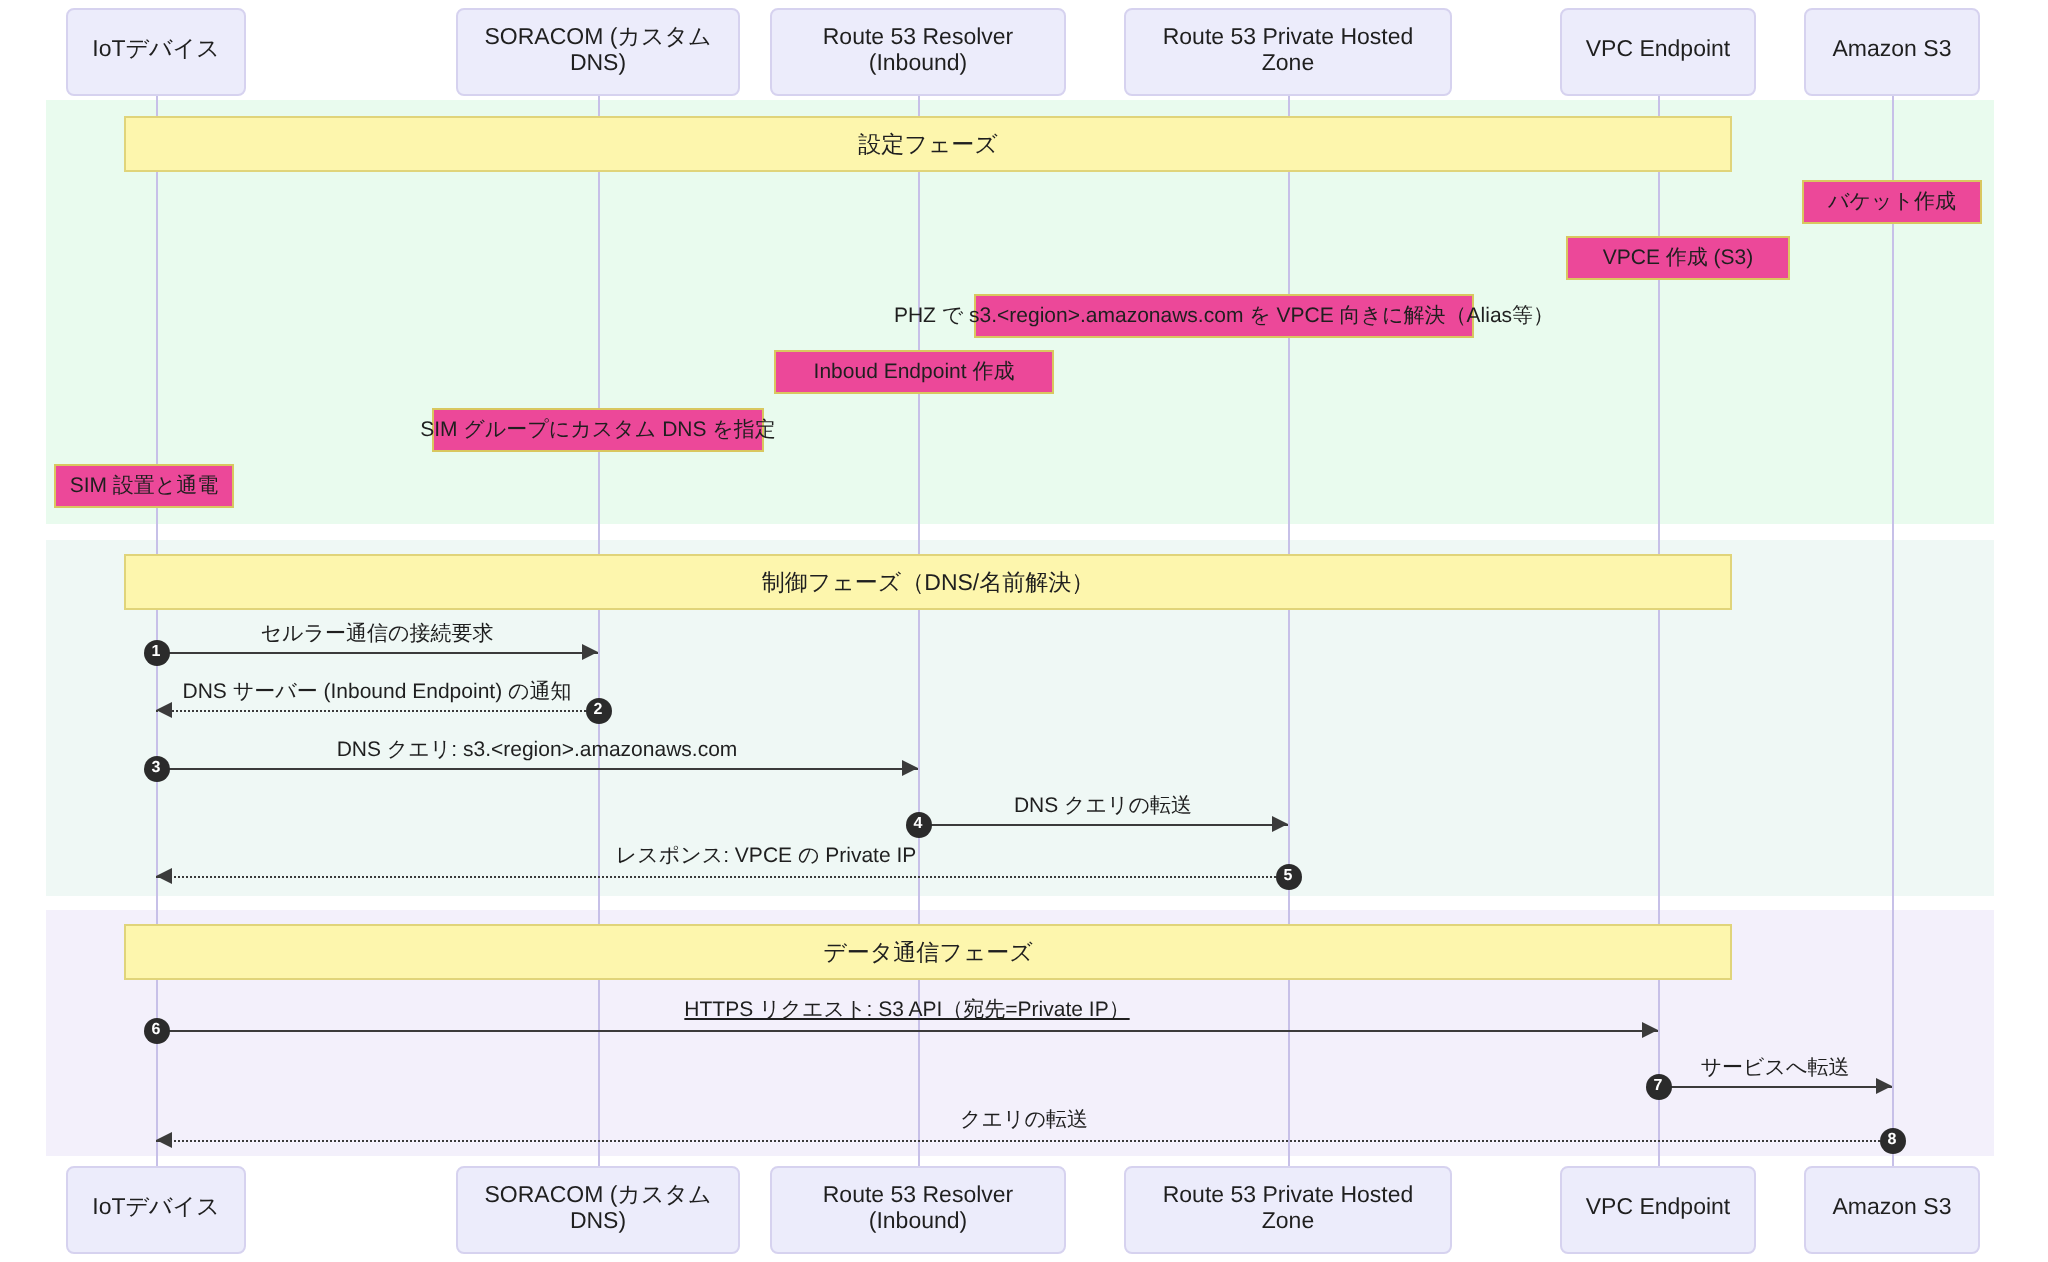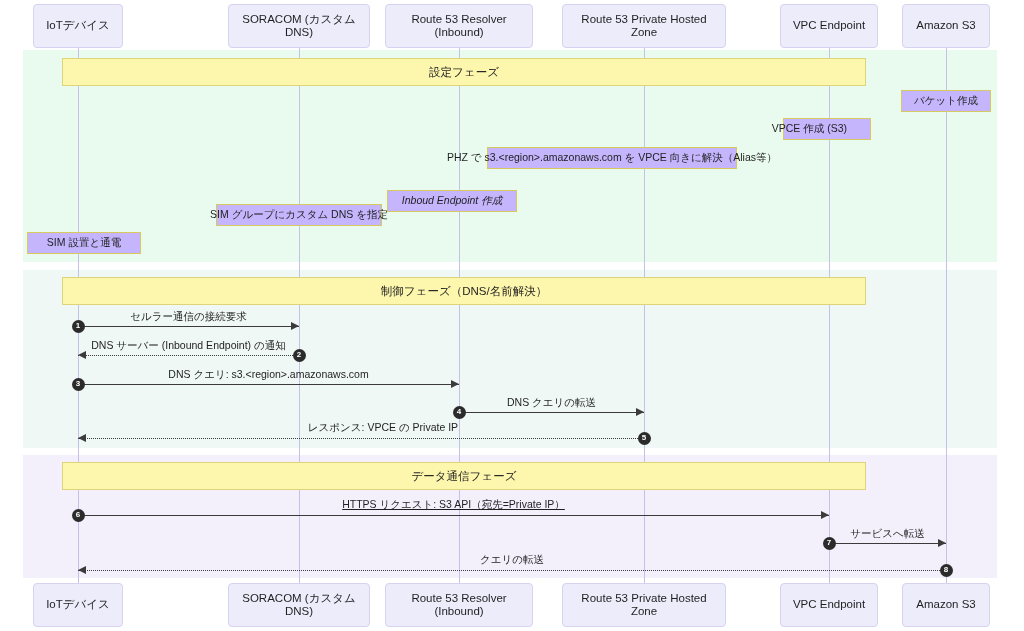--- a/index.html
+++ b/index.html
@@ -55,29 +55,29 @@
     border: 1px solid #e0d47a;
     display: flex;
     align-items: center;
     justify-content: center;
     font-size: 11.5px;
     color: #1f1f1f;
   }
   .note {
     position: absolute;
     box-sizing: border-box;
-    background: #c4b5fd;
+    background: #ec4899;
     border: 1px solid #d9c75f;
     height: 22px;
     display: flex;
     align-items: center;
     justify-content: center;
     font-size: 10.5px;
     color: #1f1f1f;
-    padding: 0 23px;
+    padding: 0 3px;
     white-space: nowrap;
   }
   .msg-line {
     position: absolute;
     height: 0;
     border-top: 1.2px solid #3b3b3b;
   }
   .msg-line.dotted {
     border-top: 1.4px dotted #3b3b3b;
   }
@@ -167,33 +167,33 @@
       </div>
       <div class="phase-label" style="top: 462px;">
         <span>データ通信フェーズ</span>
       </div>
     </div>
 
   <div id="notes">
       <div class="note" style="width: 90px; left: 901px; top: 90px;">
         <span>バケット作成</span>
       </div>
-      <div class="note" style="width: 88px; left: 783px; top: 118px; justify-content: flex-end;">
+      <div class="note" style="width: 112px; left: 783px; top: 118px;">
         <span>VPCE 作成 (S3)</span>
       </div>
       <div class="note" style="width: 250px; left: 487px; top: 147px; text-align: right;">
         <span>PHZ で s3.&lt;region&gt;.amazonaws.com を VPCE 向きに解決（Alias等）</span>
       </div>
-      <div class="note" style="width: 130px; left: 387px; top: 190px; font-style: italic;">
+      <div class="note" style="width: 140px; left: 387px; top: 175px;">
         <span>Inboud Endpoint 作成</span>
       </div>
       <div class="note" style="width: 166px; left: 216px; top: 204px;">
         <span>SIM グループにカスタム DNS を指定</span>
       </div>
-      <div class="note" style="width: 114px; left: 27px; top: 232px;">
+      <div class="note" style="width: 90px; left: 27px; top: 232px;">
         <span>SIM 設置と通電</span>
       </div>
     </div>
 
   <div id="messages">
       <div class="msg-line" style="left: 78px; width: 221px; top: 326px;"></div>
       <div class="arrowhead right" style="top: 322px; left: 291px;"></div>
       <div class="msg-label" style="left: 188.5px; top: 310px;">セルラー通信の接続要求</div>
       <div class="seq-num" style="left: 71.5px; top: 319.5px;">1</div>
       <div class="msg-line dotted" style="left: 78px; width: 221px; top: 355px;"></div>

